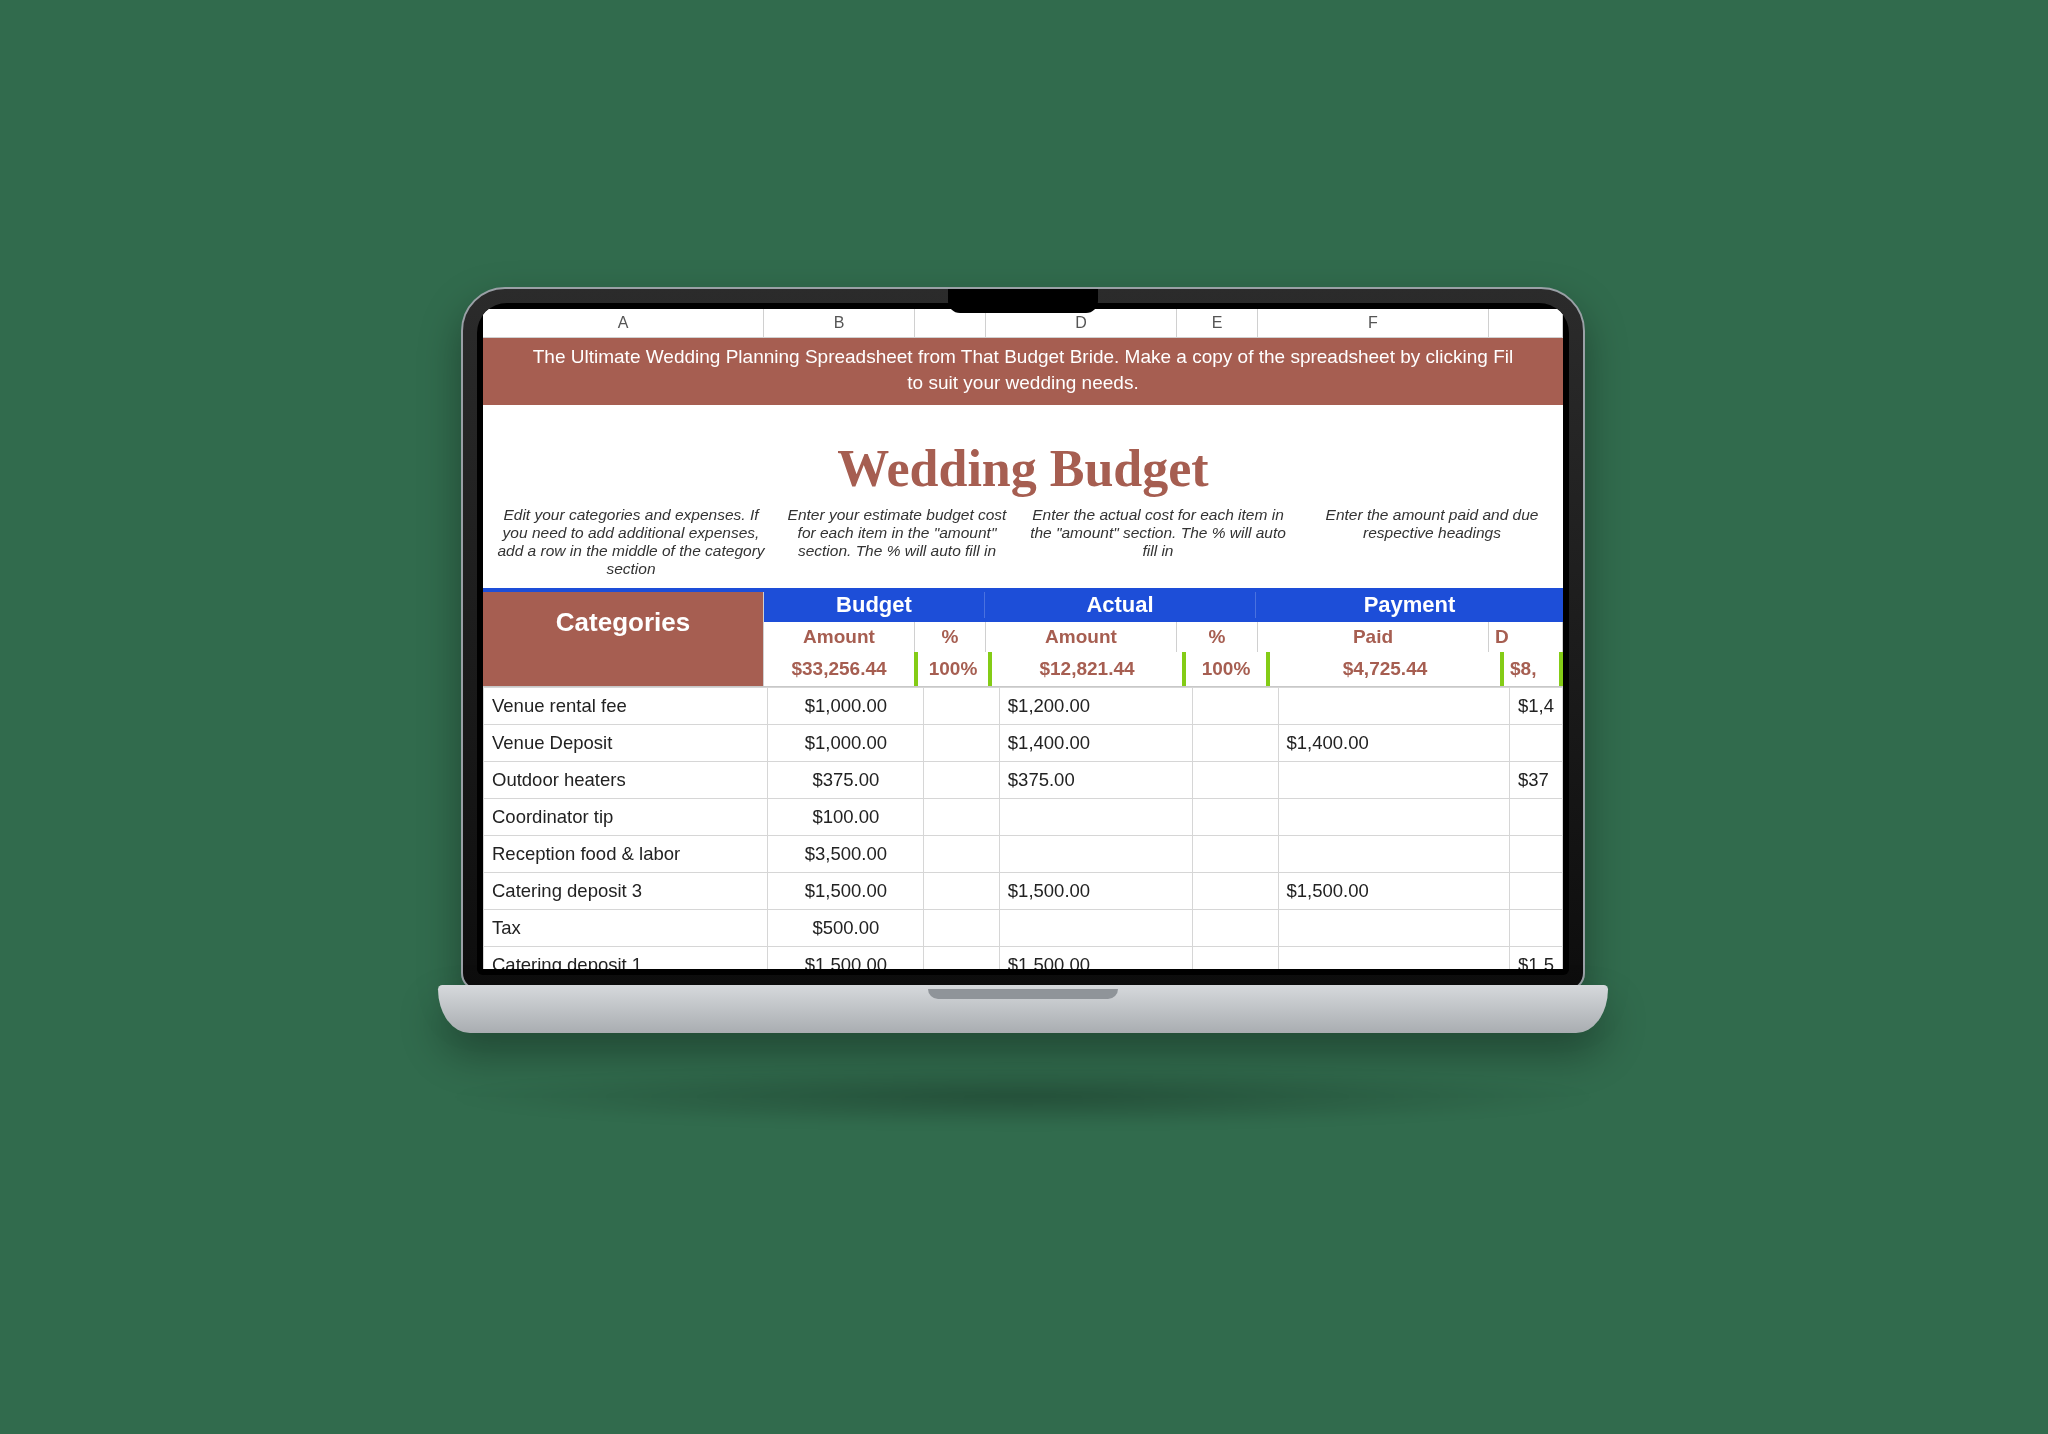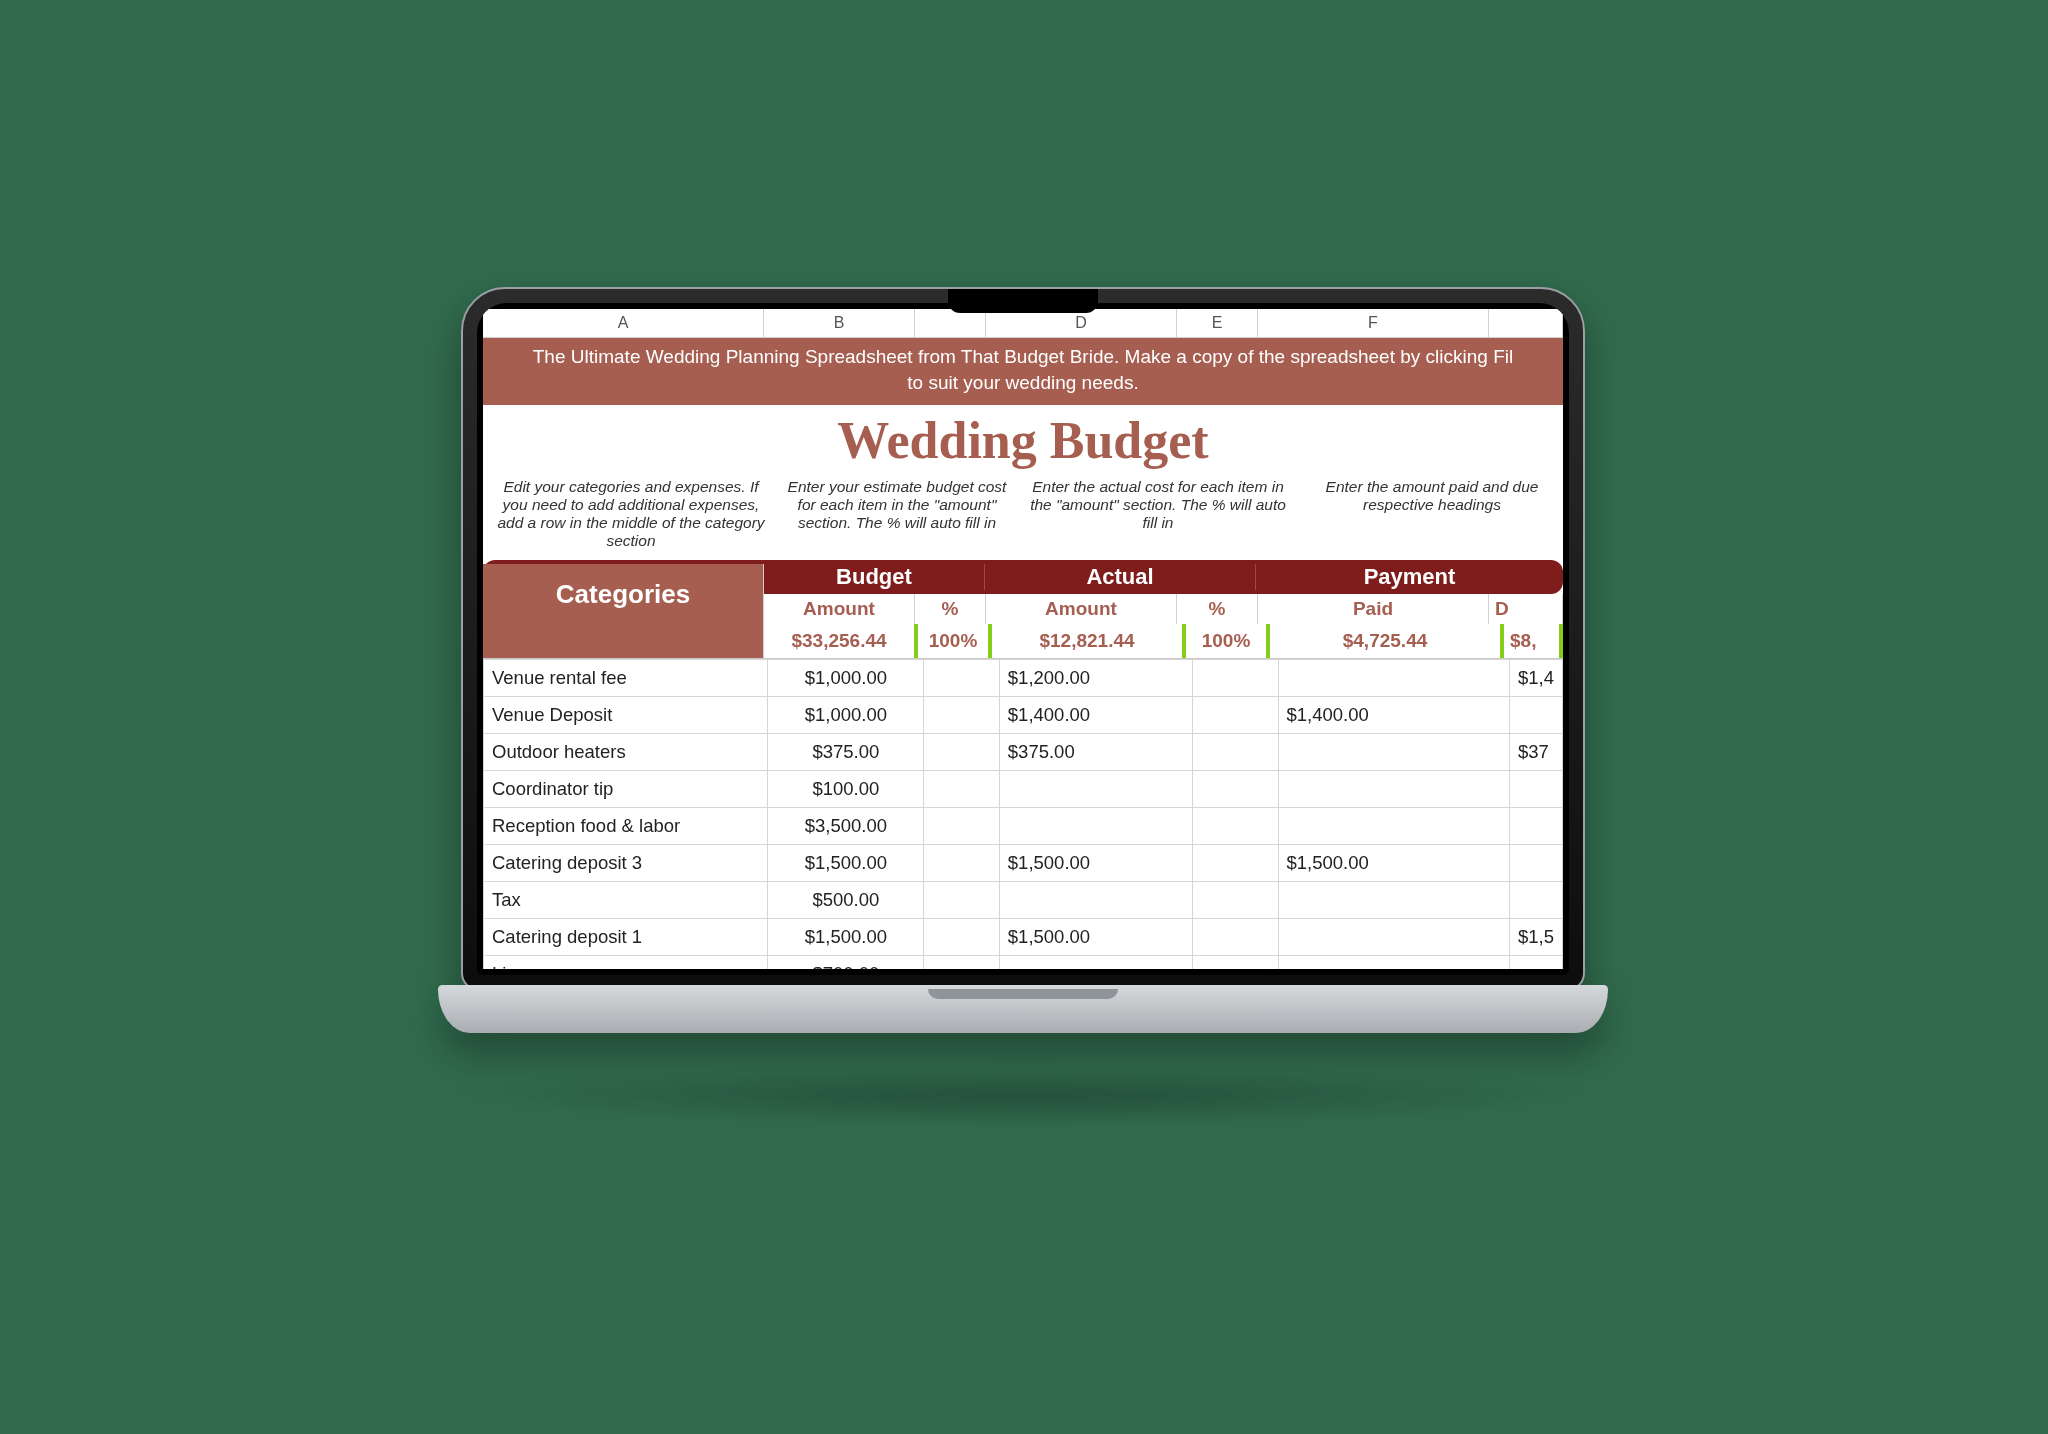--- a/index.html
+++ b/index.html
@@ -127,45 +127,45 @@
     line-height: 1.35;
   }
   .title {
     text-align: center;
     font-family: "Brush Script MT", "Segoe Script", cursive;
     font-size: 52px;
     color: #A65E51;
     font-weight: 700;
     padding: 6px 0 2px;
     background: #fff;
+    margin-top: 28px;
   }
   .instructions {
     display: flex;
     background: #fff;
     font-style: italic;
     font-size: 15.5px;
     color: #333;
     text-align: center;
     padding: 6px 0 10px;
   }
   .ins1 { width: 280px; padding: 0 8px; }
   .ins2 { width: 220px; padding: 0 8px; }
   .ins3 { width: 270px; padding: 0 8px; }
   .ins4 { flex: 1; padding: 0 8px; }
 
   .hdr-groups {
     display: flex;
-    background: #7f1d1d;
+    background: #1d4ed8;
     color: #fff;
     font-weight: 700;
     font-size: 22px;
     text-align: center;
     height: 34px;
     align-items: center;
-    border-radius: 12px;
   }
   .hg-cat { width: 280px; border-right: 1px solid rgba(255,255,255,0.2); }
   .hg-budget { width: 220px; border-right: 1px solid rgba(255,255,255,0.2); }
   .hg-actual { width: 270px; border-right: 1px solid rgba(255,255,255,0.2); }
   .hg-payment { flex: 1; }
 
   .hdr-sub {
     display: flex;
     height: 30px;
     align-items: center;

